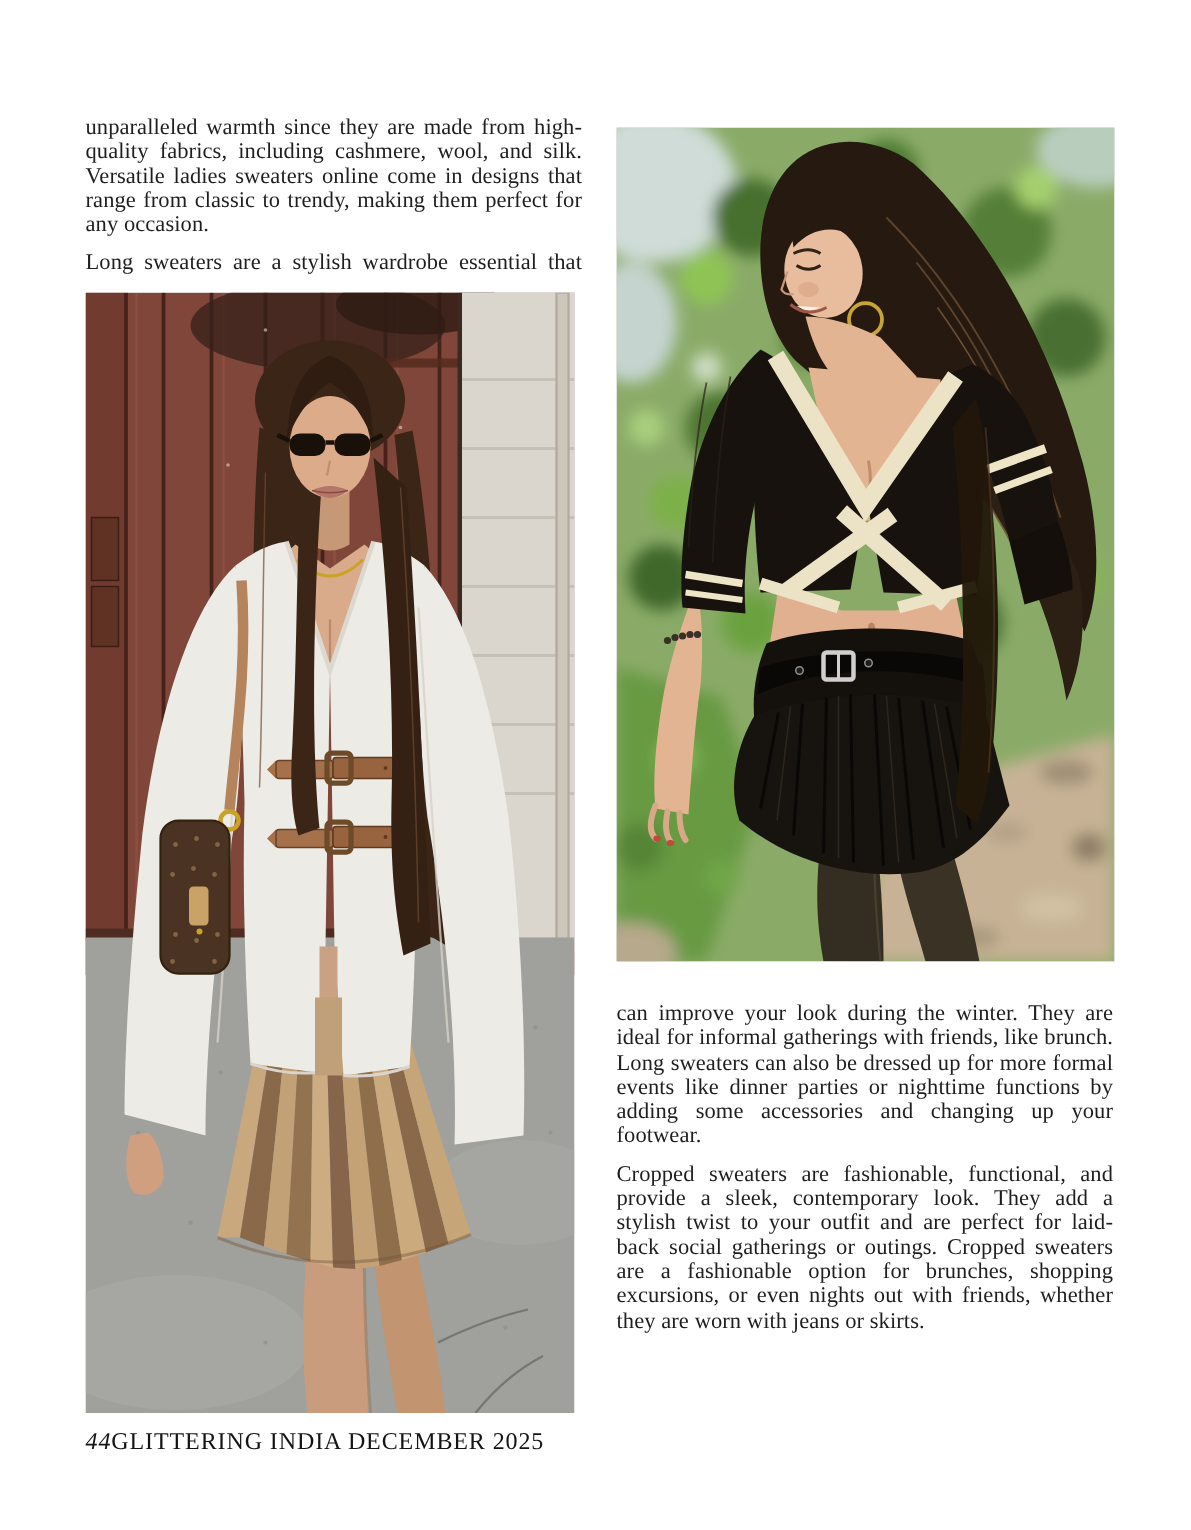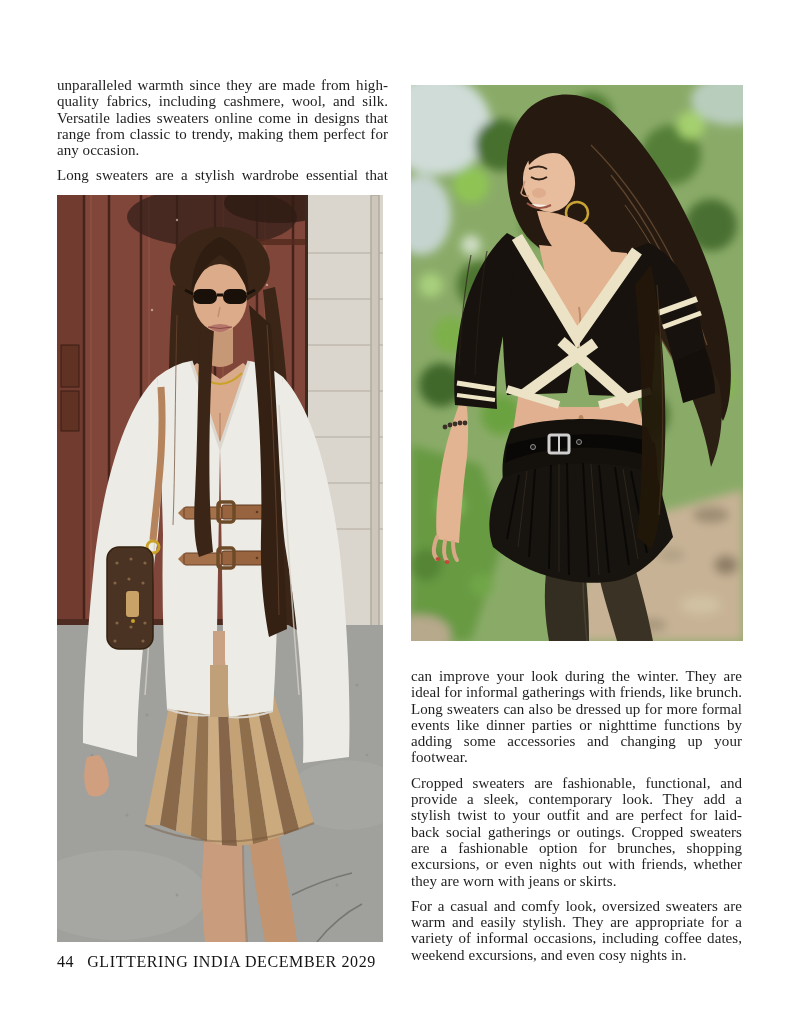--- a/index.html
+++ b/index.html
@@ -11,21 +11,21 @@
   .text-col{position:absolute;text-align:justify;font-size:15px;line-height:16.3px;letter-spacing:0.05px;}
   .text-col p{margin:0 0 9px 0;}
   .force-justify{text-align-last:justify;font-family:Liberation Serif, serif;}
   #left-text{left:57px;top:77px;width:331px;}
   #right-text{left:411px;top:644px;width:331px;margin-top:24px;}
   .photo{position:absolute;overflow:hidden;background:#ddd;}
   #photo-left{left:57px;top:195px;width:326px;height:747px;}
   #photo-right{left:411px;top:85px;width:332px;height:556px;}
   .photo svg{display:block;}
   #footer{position:absolute;left:57px;top:953px;font-size:16px;letter-spacing:0.6px;color:#141414;white-space:nowrap;}
-  #footer .num{margin-right:13px;}
+  #footer .num{font-style:italic;}
 </style>
 </head>
 <body>
 
 <div id="left-text" class="text-col">
   <p>unparalleled warmth since they are made from high-quality fabrics, including cashmere, wool, and silk. Versatile ladies sweaters online come in designs that range from classic to trendy, making them perfect for any occasion.</p>
   <p class="force-justify">Long sweaters are a stylish wardrobe essential that</p>
 </div>
 
 <div id="photo-left" class="photo" role="img" aria-label="Woman with sunglasses in a white fuzzy cardigan with brown buckle closures, pleated tan mini skirt and brown shoulder bag, standing in front of a dark reddish wooden door and cream wall">
@@ -313,18 +313,17 @@
     </g>
 
     <path d="M240,180 C252,240 258,320 252,400 C250,430 246,452 240,464 L226,452 C234,380 232,280 224,200 Z" fill="#221709" opacity="0.95"></path>
     <path d="M246,200 C252,270 254,350 248,430" stroke="#4a3520" stroke-width="1.2" opacity="0.8" fill="none"></path>
   </svg>
 </div>
 
 <div id="right-text" class="text-col">
   <p>can improve your look during the winter. They are ideal for informal gatherings with friends, like brunch. Long sweaters can also be dressed up for more formal events like dinner parties or nighttime functions by adding some accessories and changing up your footwear.</p>
   <p>Cropped sweaters are fashionable, functional, and provide a sleek, contemporary look. They add a stylish twist to your outfit and are perfect for laid-back social gatherings or outings. Cropped sweaters are a fashionable option for brunches, shopping excursions, or even nights out with friends, whether they are worn with jeans or skirts.</p>
-  <p>For a casual and comfy look, oversized sweaters are warm and easily stylish. They are appropriate for a variety of informal occasions, including coffee dates, weekend excursions, and even cosy nights in.</p>
 </div>
 
 <div id="footer">
-  <span class="num">44</span><span>GLITTERING INDIA DECEMBER 2029</span>
+  <span class="num">44</span><span>GLITTERING INDIA DECEMBER 2025</span>
 </div>
 
 </body></html>

